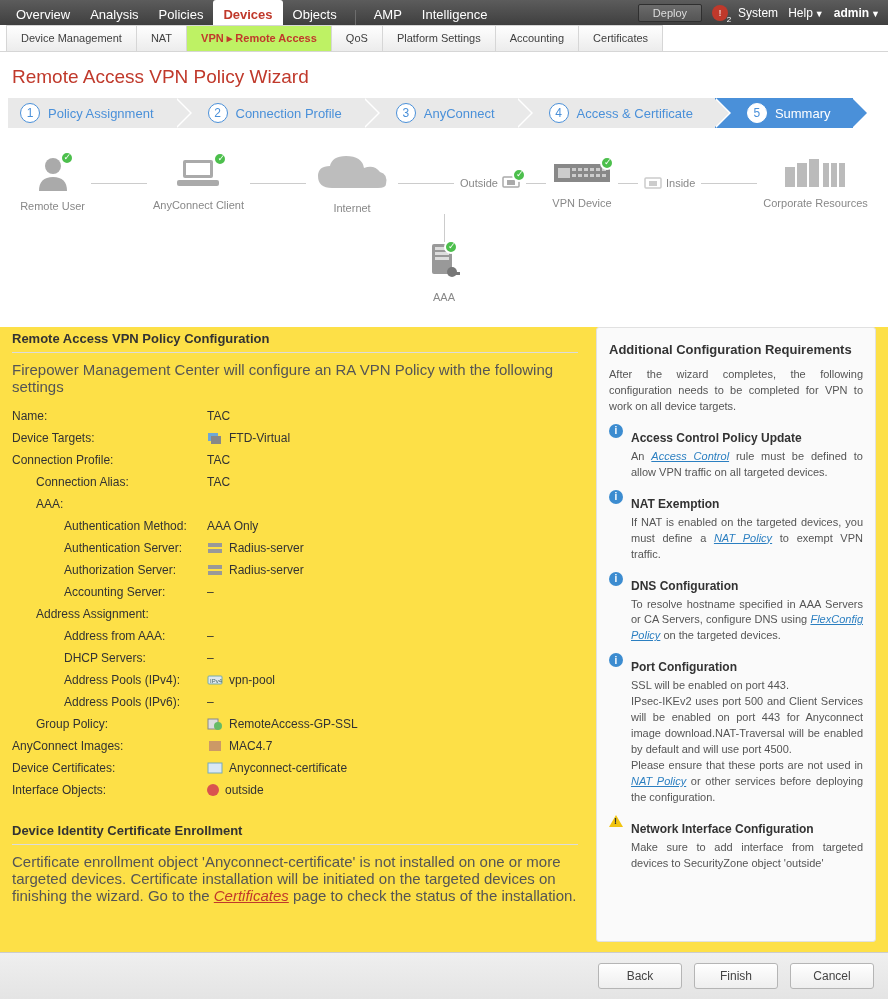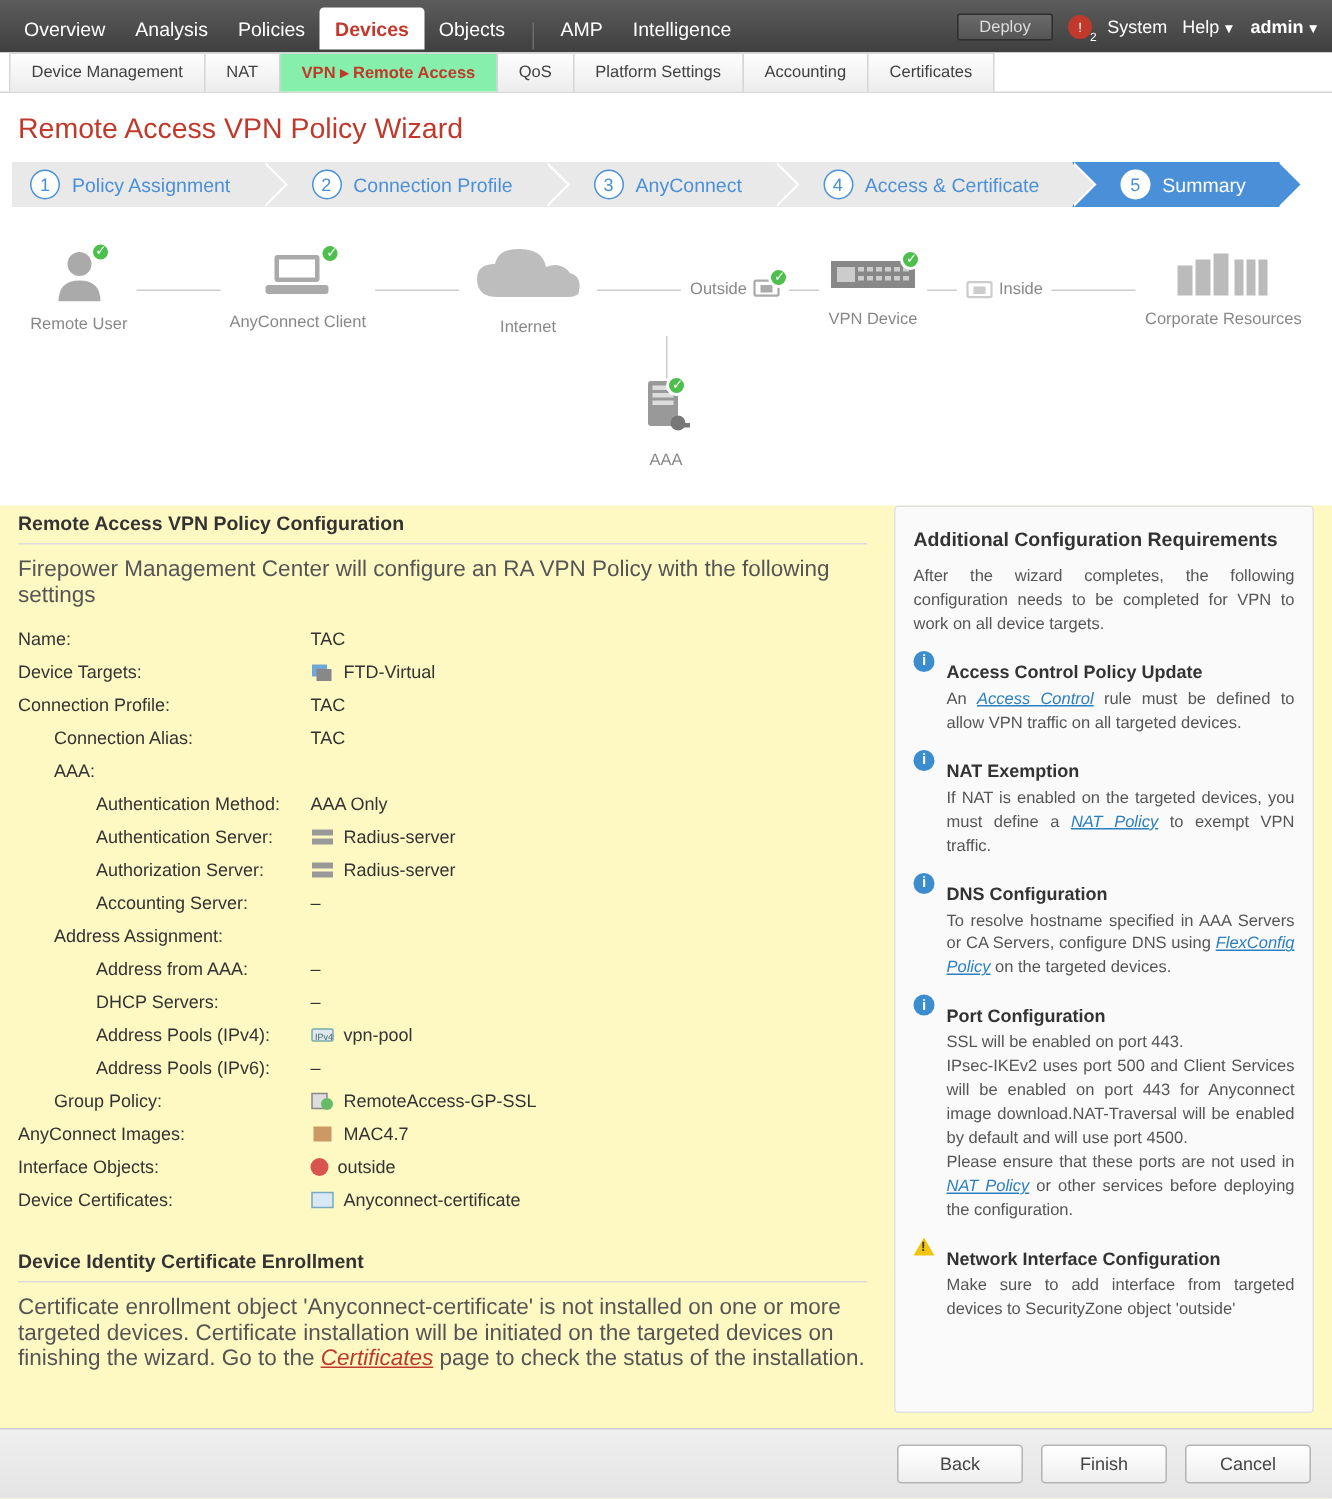--- a/index.html
+++ b/index.html
@@ -11,21 +11,21 @@
     width: 888px;
     height: 999px;
     display: flex;
     flex-direction: column;
   }
   
   .topbar {
     background: linear-gradient(#5c5c5c,#3f3f3f);
     display: flex;
     align-items: center;
-    height: 35px;
+    height: 25px;
     padding: 0 8px 0 6px;
     color: #fff;
   }
   .topbar .nav-tabs { display: flex; align-items: flex-end; height: 31px; }
   .topbar .nav-tab {
     padding: 7px 10px 6px;
     font-size: 13px;
     color: #fff;
     cursor: pointer;
   }
@@ -66,21 +66,21 @@
     padding: 6px 14px;
     border: 1px solid #d6d6d6;
     border-bottom: none;
     margin-right: -1px;
     background: linear-gradient(#fefefe,#ececec);
     font-size: 11px;
     color: #404040;
     cursor: pointer;
   }
   .subtab.active {
-    background: #86efac;
+    background: #bef264;
     color: #c0392b;
     font-weight: bold;
   }
   .page-title {
     color: #c0392b;
     font-size: 19px;
     font-weight: normal;
     padding: 14px 12px 10px;
     background:#fff;
   }
@@ -152,21 +152,21 @@
     position:absolute; top:-4px; right:-4px;
     width:14px; height:14px; background:#4cbf4c; border-radius:50%;
     border:2px solid #fff;
   }
   .check::after{content:"✓"; color:#fff; font-size:9px; position:absolute; left:2px; top:-1px;}
   .side-label { color:#888; font-size:11px; }
   .vline { width:1px; background:#ccc; height:28px; }
 
   
   .content {
-    background:#fef9c3;
+    background:#fde047;
     padding: 0 12px 10px;
     display:flex;
     gap: 18px;
     flex:1;
   }
   .left-col { flex: 1; }
   .right-col {
     width: 280px;
     border: 1px solid #e1e1e1;
     border-radius: 3px;
@@ -483,33 +483,33 @@
     <div class="kv-row">
         <div class="k">AnyConnect Images:</div>
         <div class="v">
           <svg class="mini-icon" viewBox="0 0 16 14">
             <rect x="2" y="2" width="12" height="10" fill="#c96"></rect>
           </svg>
           <span>MAC4.7</span>
         </div>
       </div>
     <div class="kv-row">
+        <div class="k">Device Certificates:</div>
+        <div class="v">
+          <svg class="mini-icon" viewBox="0 0 16 14">
+            <rect x="1" y="2" width="14" height="10" fill="#d9e8f5" stroke="#7ab"></rect>
+          </svg>
+          <span>Anyconnect-certificate</span>
+        </div>
+      </div>
+    <div class="kv-row">
         <div class="k">Interface Objects:</div>
         <div class="v">
           <span style="width:12px;height:12px;border-radius:50%;background:#d9534f;display:inline-block;"></span>
           <span>outside</span>
-        </div>
-      </div>
-    <div class="kv-row">
-        <div class="k">Device Certificates:</div>
-        <div class="v">
-          <svg class="mini-icon" viewBox="0 0 16 14">
-            <rect x="1" y="2" width="14" height="10" fill="#d9e8f5" stroke="#7ab"></rect>
-          </svg>
-          <span>Anyconnect-certificate</span>
         </div>
       </div>
 
     <h3 class="section" style="margin-top:18px;">Device Identity Certificate Enrollment</h3>
     <p class="desc">
       <span>Certificate enrollment object 'Anyconnect-certificate' is not installed on one or more targeted devices. Certificate installation will be initiated on the targeted devices on finishing the wizard. Go to the </span><span class="link">Certificates</span><span> page to check the status of the installation.</span>
     </p>
   </div>
 
   <div class="right-col">

